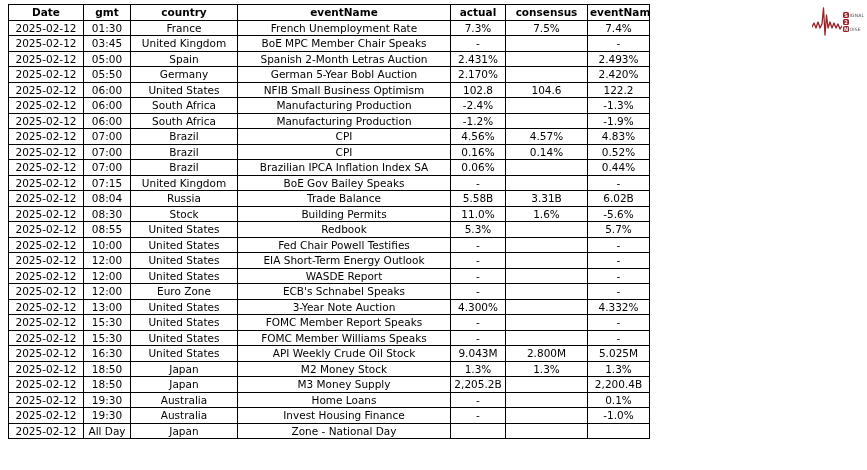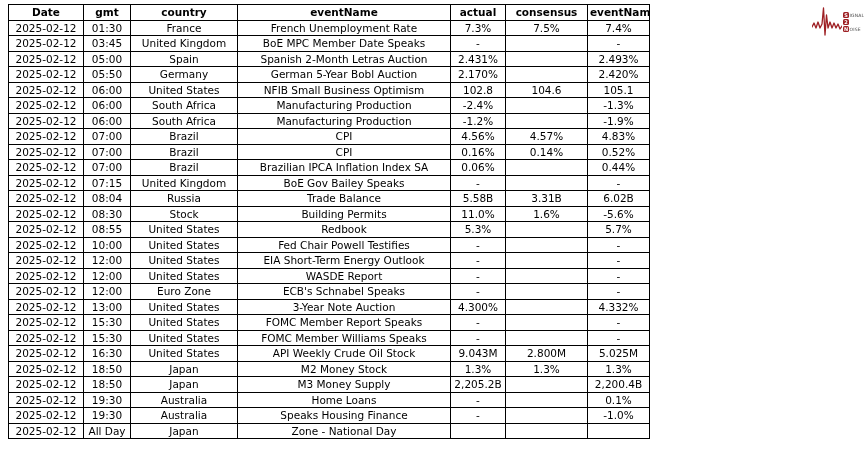--- a/index.html
+++ b/index.html
@@ -119,21 +119,21 @@
           <td>France</td>
           <td>French Unemployment Rate</td>
           <td>7.3%</td>
           <td>7.5%</td>
           <td>7.4%</td>
         </tr>
         <tr>
           <td>2025-02-12</td>
           <td>03:45</td>
           <td>United Kingdom</td>
-          <td>BoE MPC Member Date Speaks</td>
+          <td>BoE MPC Member Chair Speaks</td>
           <td>-</td>
           <td></td>
           <td>-</td>
         </tr>
         <tr>
           <td>2025-02-12</td>
           <td>05:00</td>
           <td>Spain</td>
           <td>Spanish 2-Month Letras Auction</td>
           <td>2.431%</td>
@@ -149,21 +149,21 @@
           <td></td>
           <td>2.420%</td>
         </tr>
         <tr>
           <td>2025-02-12</td>
           <td>06:00</td>
           <td>United States</td>
           <td>NFIB Small Business Optimism</td>
           <td>102.8</td>
           <td>104.6</td>
-          <td>105.1</td>
+          <td>122.2</td>
         </tr>
         <tr>
           <td>2025-02-12</td>
           <td>06:00</td>
           <td>South Africa</td>
           <td>Manufacturing Production</td>
           <td>-2.4%</td>
           <td></td>
           <td>-1.3%</td>
         </tr>
@@ -335,21 +335,21 @@
           <td>Australia</td>
           <td>Home Loans</td>
           <td>-</td>
           <td></td>
           <td>0.1%</td>
         </tr>
         <tr>
           <td>2025-02-12</td>
           <td>19:30</td>
           <td>Australia</td>
-          <td>Speaks Housing Finance</td>
+          <td>Invest Housing Finance</td>
           <td>-</td>
           <td></td>
           <td>-1.0%</td>
         </tr>
         <tr>
           <td>2025-02-12</td>
           <td>All Day</td>
           <td>Japan</td>
           <td>Zone - National Day</td>
           <td></td>

